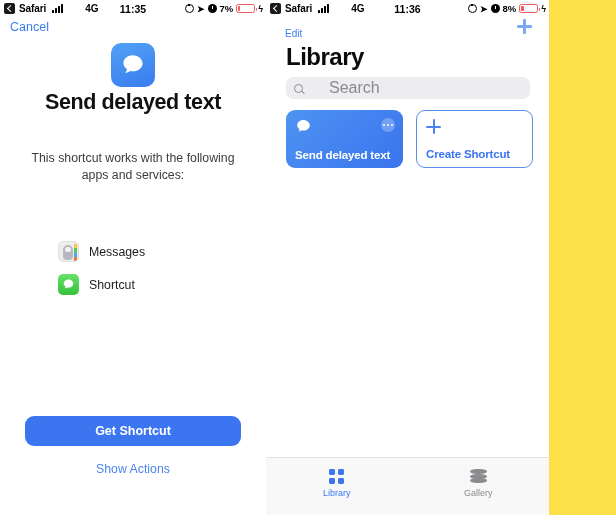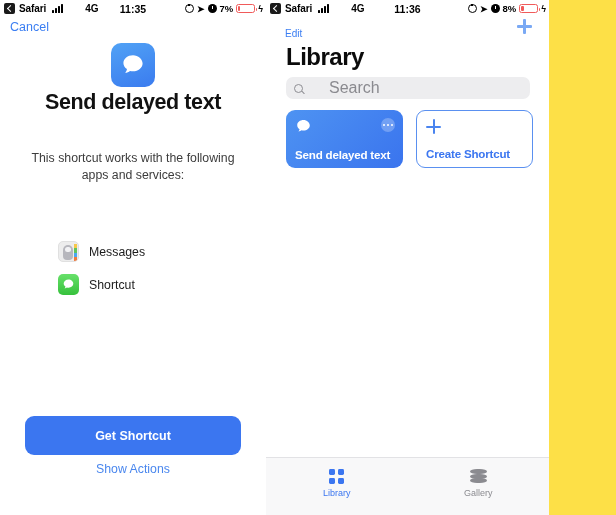--- a/index.html
+++ b/index.html
@@ -199,21 +199,21 @@
     background: linear-gradient(180deg,#67e06a 0%, #36c13c 100%);
     position: relative;
   }
   .ico-messages svg { position:absolute; left:4px; top:4px;}
 
   .btn-primary {
     position: absolute;
     left: 25px;
     top: 416px;
     width: 216px;
-    height: 39px;
+    height: 30px;
     border: none;
     border-radius: 9px;
     background: #3b76f0;
     color: #fff;
     font-size: 12.5px;
     font-weight: bold;
     font-family: "Liberation Sans", sans-serif;
     cursor: pointer;
   }
   .btn-link {

